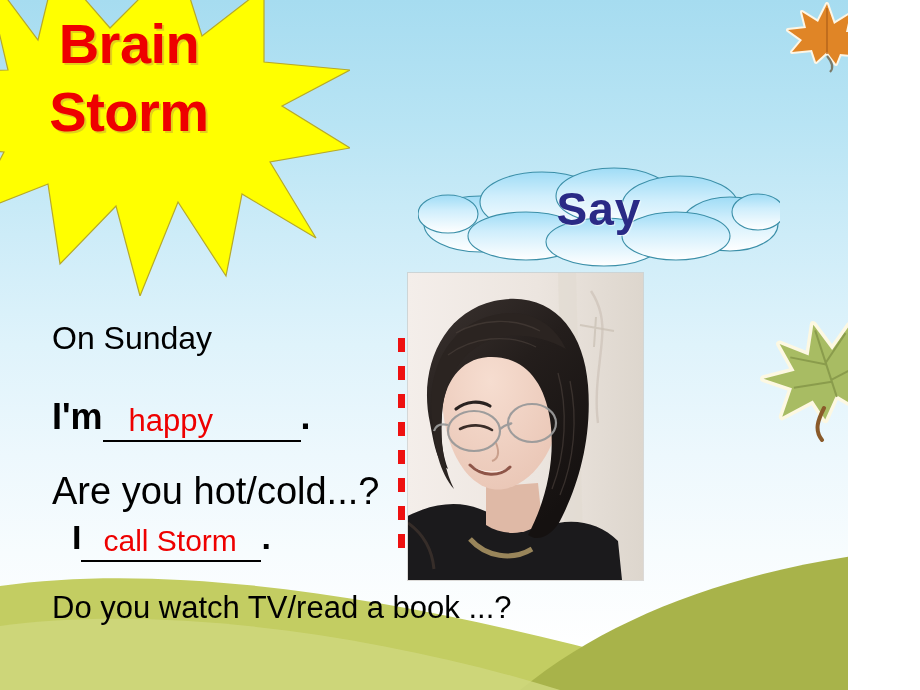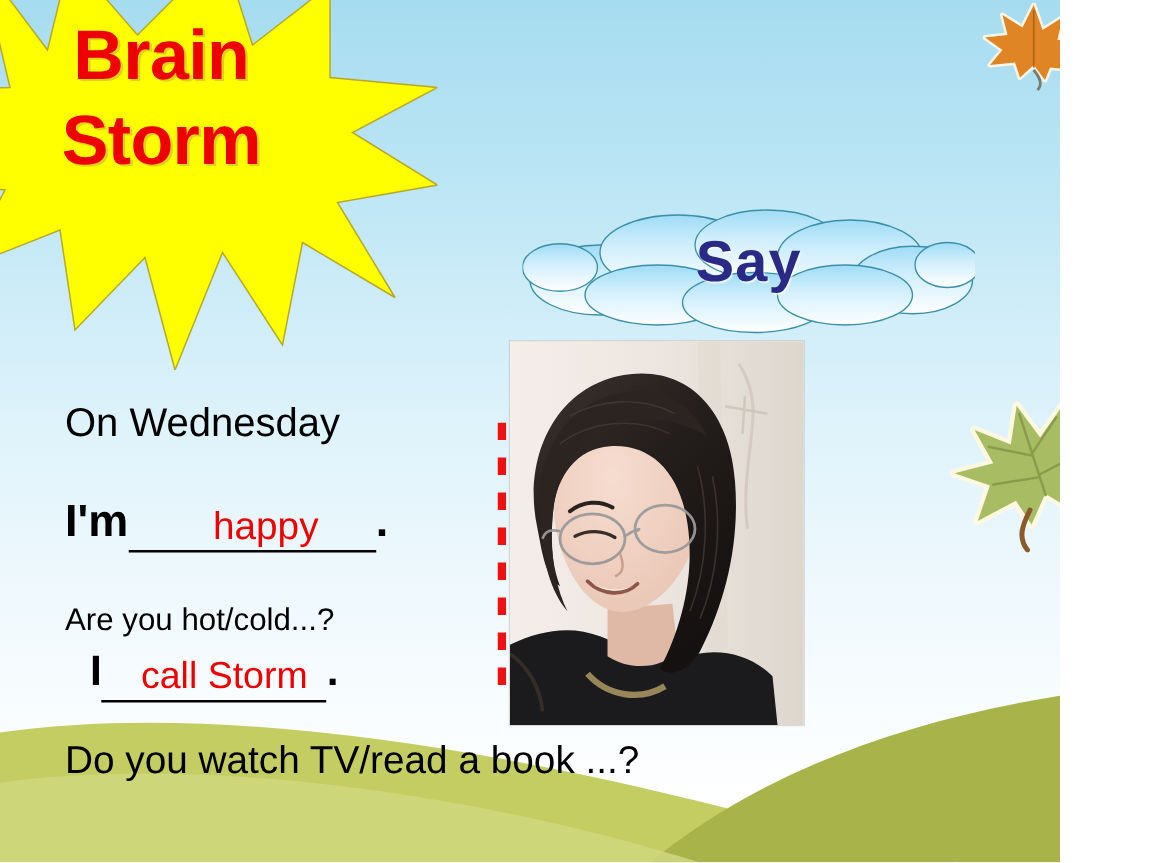--- a/index.html
+++ b/index.html
@@ -108,40 +108,39 @@
   .line-sunday {
     left: 52px; top: 320px;
     font-size: 32px;
   }
   .line-im {
     left: 52px; top: 396px;
     font-size: 36px;
     font-weight: bold;
   }
   .line-ask1 {
-    left: 52px; top: 482px;
-    font-size: 25px;
+    left: 52px; top: 470px;
+    font-size: 38px;
   }
   .line-i {
     left: 72px; top: 518px;
     font-size: 34px;
     font-weight: bold;
   }
   .line-ask2 {
     left: 52px; top: 590px;
     font-size: 31px;
     text-align: right;
   }
 
   .blank {
     display: inline-block;
     border-bottom: 2px solid #000000;
     color: #ee0000;
     font-weight: normal;
-    text-align: center;
   }
   .blank-happy {
     min-width: 168px;
     font-size: 31px;
     padding: 0 4px 1px 26px;
     vertical-align: -2px;
   }
   .blank-jiao {
     min-width: 152px;
     font-size: 30px;
@@ -298,21 +297,21 @@
       <path d="M0,250 C14,260 24,276 26,296" stroke="#4a3b32" stroke-width="3" fill="none" opacity="0.6"></path>
     </svg>
   </div>
 
   <div class="dashline">
     <svg width="7" height="214" viewBox="0 0 7 214" xmlns="http://www.w3.org/2000/svg">
       <line x1="3.5" y1="0" x2="3.5" y2="214" stroke="#ee1111" stroke-width="7" stroke-dasharray="14 14"></line>
     </svg>
   </div>
 
-  <div class="txt line-sunday">On Wednesday</div>
+  <div class="txt line-sunday">On Sunday</div>
 
   <div class="txt line-im">
     <span>I'm</span><span class="blank blank-happy">happy</span><span class="dot">.</span>
   </div>
 
   <div class="txt line-ask1">Are you hot/cold...?</div>
 
   <div class="txt line-i">
     <span>I</span><span class="blank blank-jiao">call Storm</span><span class="dot">.</span>
   </div>

